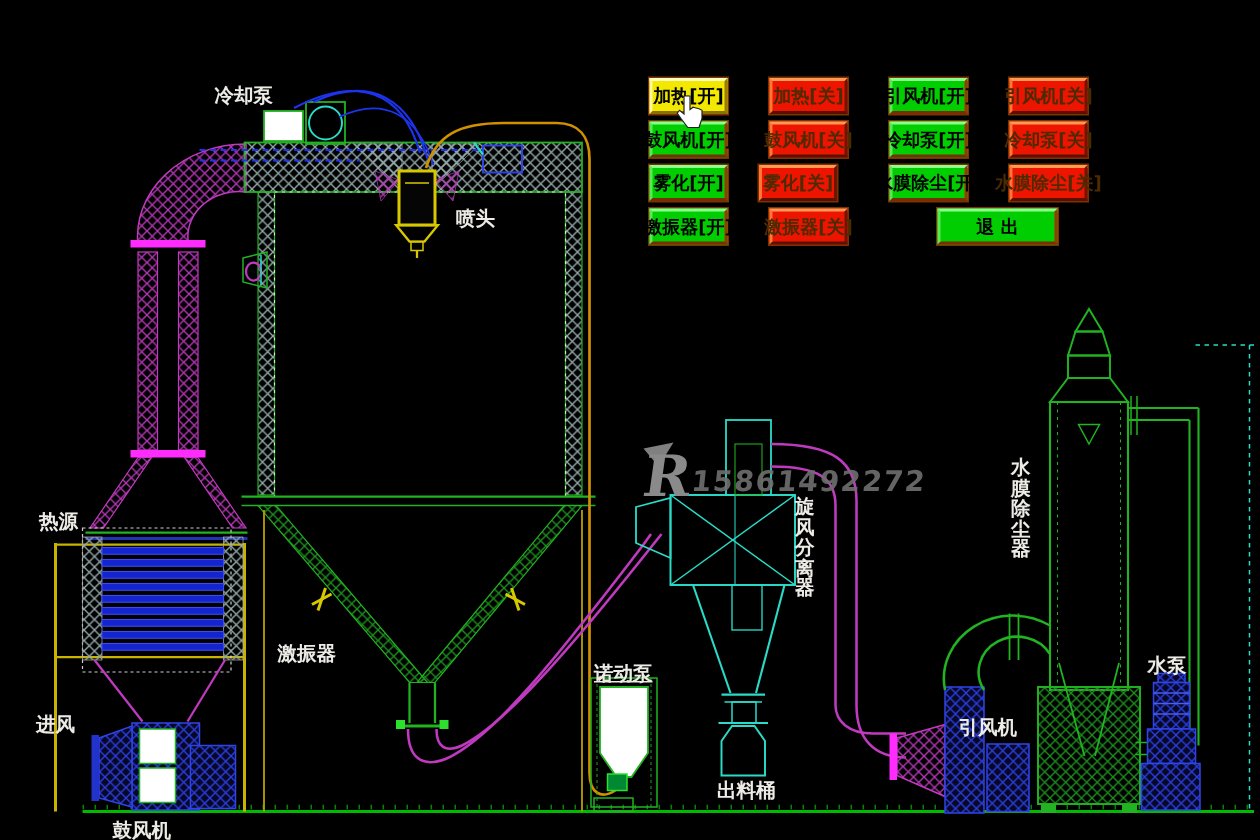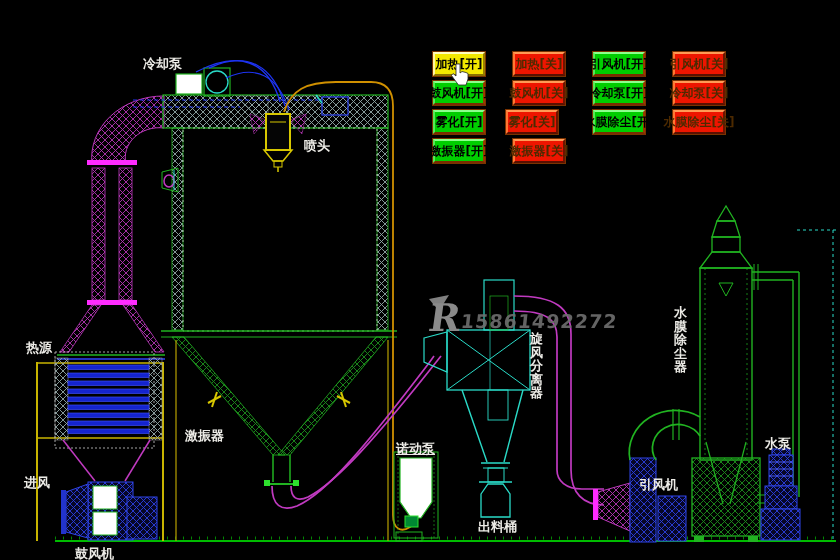--- a/index.html
+++ b/index.html
@@ -265,18 +265,19 @@
 <div class="btn on" style="left:433px;top:81px;text-align:right;">鼓风机[开]</div>
 <div class="btn off" style="left:513px;top:81px;">鼓风机[关]</div>
 <div class="btn on" style="left:593px;top:81px;">冷却泵[开]</div>
 <div class="btn off" style="left:673px;top:81px;">冷却泵[关]</div>
 <div class="btn on" style="left:433px;top:110px;">雾化[开]</div>
 <div class="btn off" style="left:506px;top:110px;">雾化[关]</div>
 <div class="btn on" style="left:593px;top:110px;">水膜除尘[开]</div>
 <div class="btn off" style="left:673px;top:110px;">水膜除尘[关]</div>
 <div class="btn on" style="left:433px;top:139px;">激振器[开]</div>
 <div class="btn off" style="left:513px;top:139px;">激振器[关]</div>
+<div class="btn on" style="left:625px;top:139px;width:80px;">退 出</div>
 
 <svg width="22" height="24" viewBox="0 0 22 24" style="left:449px;top:63px;">
   <path d="M7 1 L11 1 L11 10 L13 8.5 L15 9 L17 9.5 L19 10.5 L19 16 L17 22 L9.5 22 L5 16 L2.5 12.5 L4 10.5 L7 13 Z" fill="#ffffff" stroke="#222222" stroke-width="0.8"></path>
 </svg>
 
 </div>
 
 </body></html>

